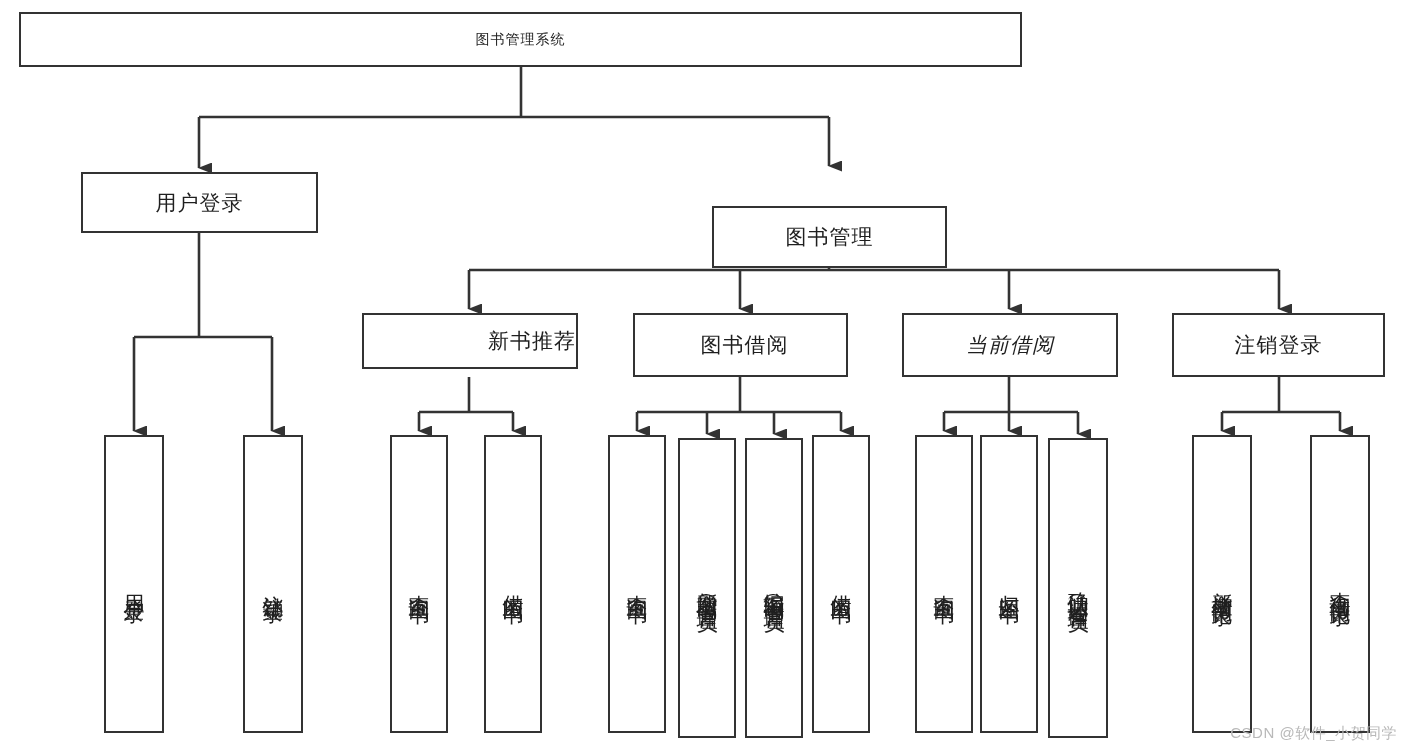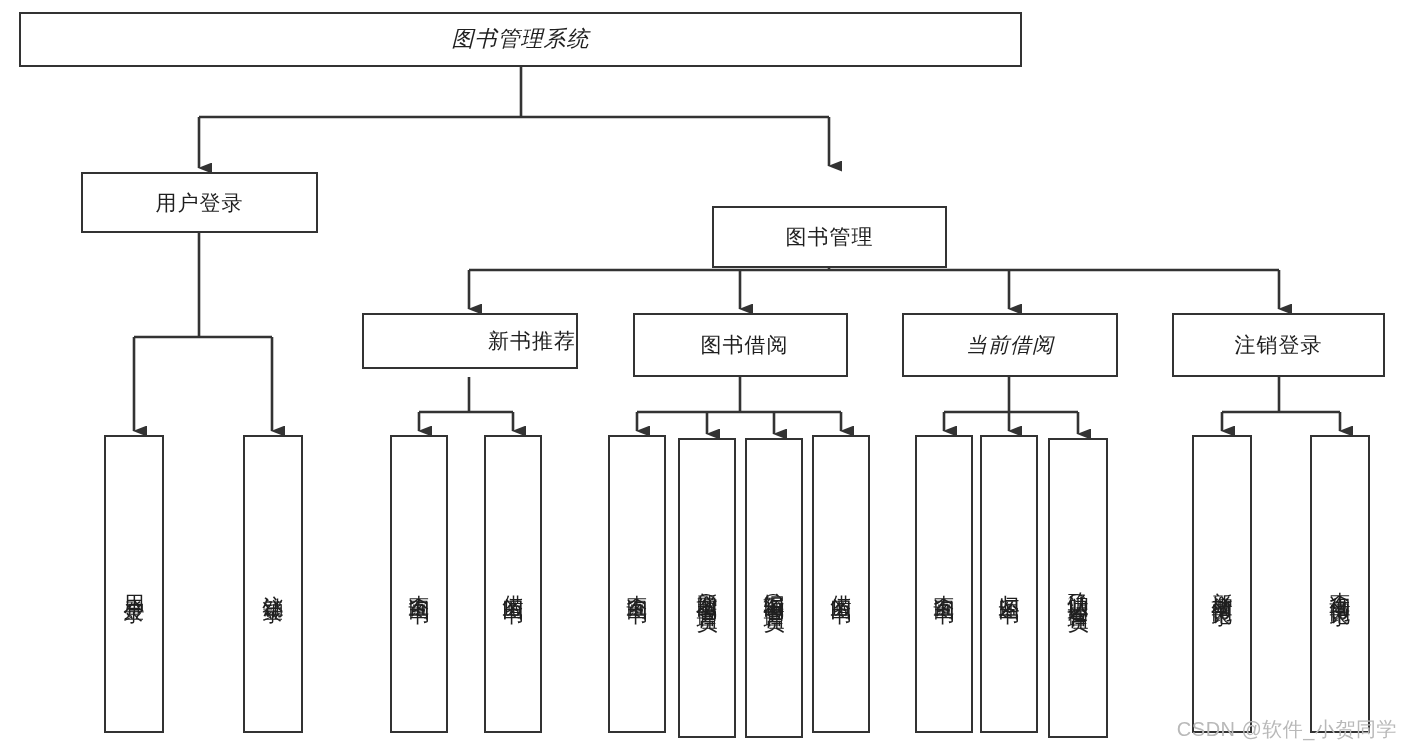--- a/index.html
+++ b/index.html
@@ -49,28 +49,27 @@
     letter-spacing: 2px;
     padding: 6px 0;
   }
   .node.vert .label {
     writing-mode: vertical-rl;
     text-orientation: upright;
     display: block;
     letter-spacing: 3px;
   }
   .node.root {
-    font-size: 22px;
-    font-style: italic;
+    font-size: 14px;
   }
   #watermark {
     position: absolute;
     right: 8px;
     bottom: 4px;
-    font-size: 20px;
+    font-size: 15px;
     color: #b9b9b9;
     letter-spacing: 0.5px;
     white-space: nowrap;
   }
 </style>
 </head>
 <body>
 
 <div id="canvas">
 

